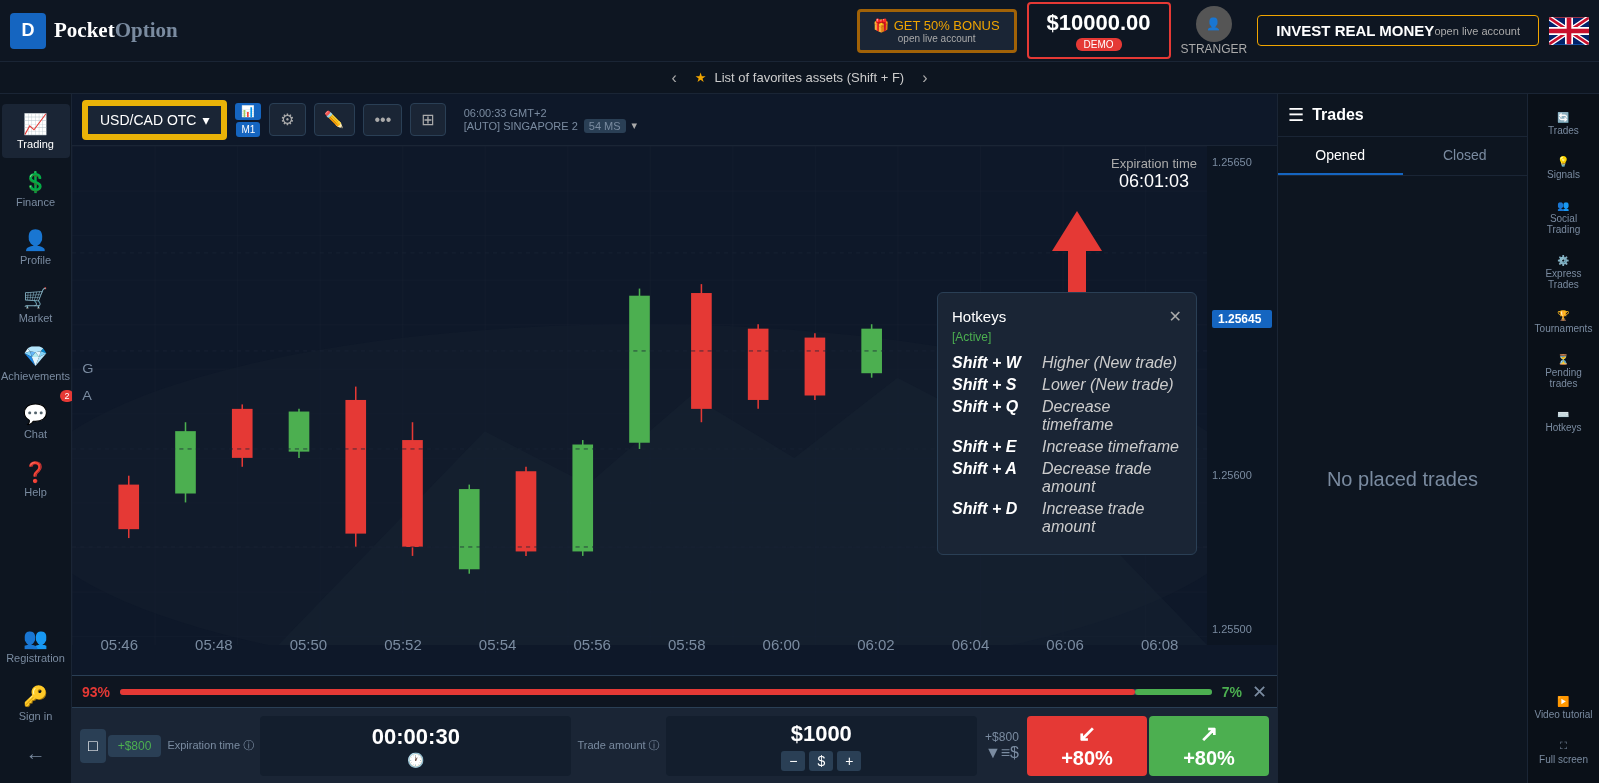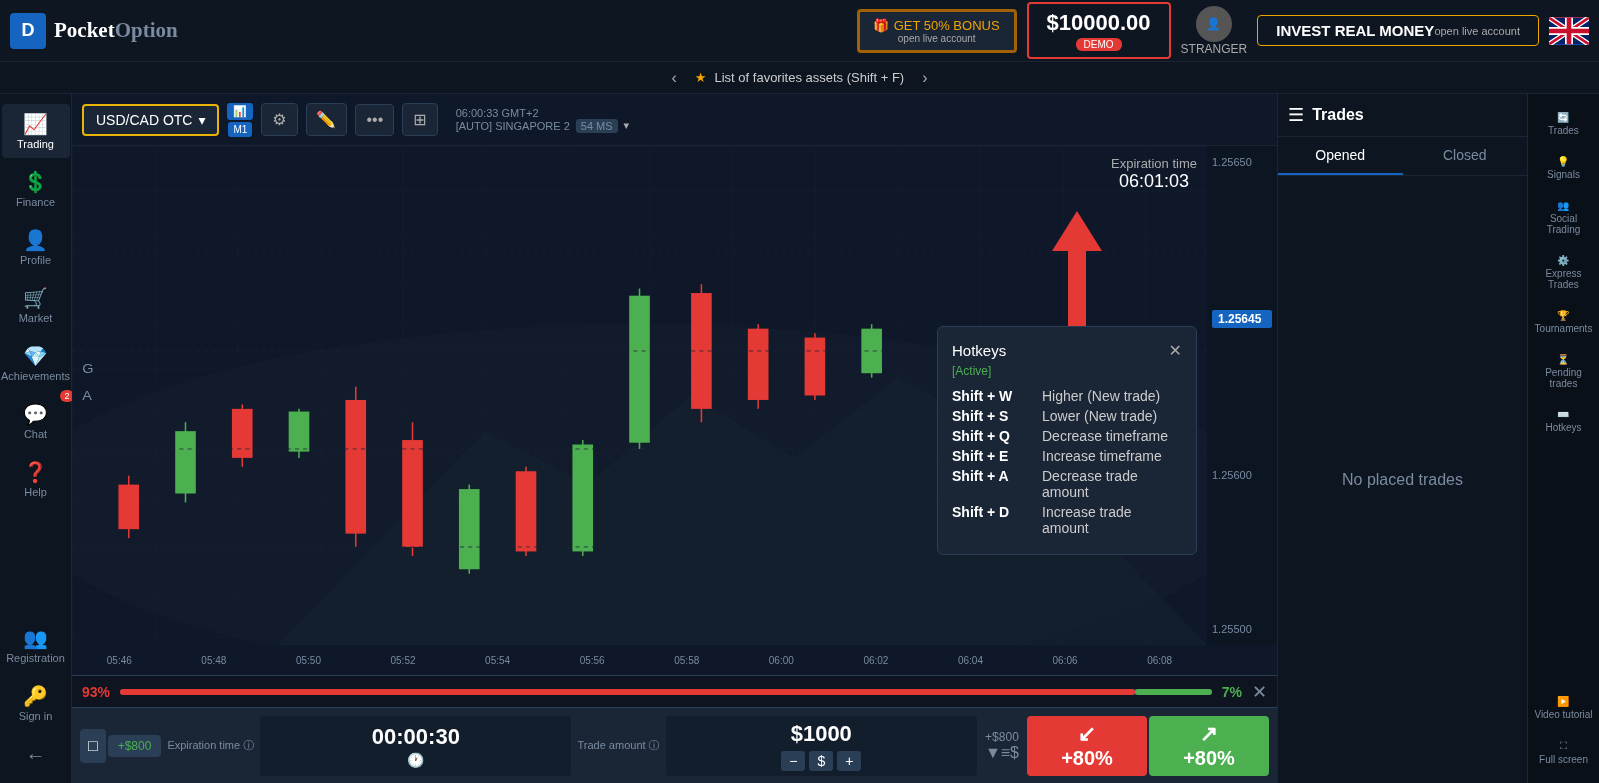--- a/index.html
+++ b/index.html
@@ -36,40 +36,40 @@
     .sidebar-item { display: flex; flex-direction: column; align-items: center; gap: 2px; padding: 8px 4px; cursor: pointer; border-radius: 4px; width: 68px; color: #7a8ba0; font-size: 11px; }
     .sidebar-item:hover, .sidebar-item.active { color: white; background: #1a2535; }
     .sidebar-icon { font-size: 20px; }
     .sidebar-badge { position: relative; }
     .badge { background: #e53935; color: white; font-size: 9px; border-radius: 10px; padding: 1px 4px; position: absolute; top: -4px; right: -4px; }
     .spacer { flex: 1; }
 
     
     .chart-area { flex: 1; background: #0e1829; position: relative; display: flex; flex-direction: column; }
     .chart-toolbar { display: flex; align-items: center; gap: 8px; padding: 8px 10px; border-bottom: 1px solid #1a2535; height: 52px; }
-    .asset-select { background: #1a2535; border: 2px solid #eab308; border-radius: 4px; padding: 6px 12px; color: white; font-size: 14px; cursor: pointer; display: flex; align-items: center; gap: 6px; }
+    .asset-select { background: #1a2535; border: 6px solid #eab308; border-radius: 4px; padding: 6px 12px; color: white; font-size: 14px; cursor: pointer; display: flex; align-items: center; gap: 6px; }
     .m1-badge { background: #1565c0; color: white; font-size: 10px; padding: 2px 5px; border-radius: 3px; }
     .toolbar-btn { background: #1a2535; border: 1px solid #2a3f55; border-radius: 4px; padding: 6px 10px; color: #aaa; cursor: pointer; font-size: 16px; }
     .chart-info { display: flex; flex-direction: column; padding: 4px 10px; font-size: 11px; color: #7a8ba0; }
     
     
     .chart-canvas { flex: 1; position: relative; overflow: hidden; }
     .price-axis { position: absolute; right: 0; top: 0; bottom: 30px; width: 70px; display: flex; flex-direction: column; justify-content: space-between; padding: 10px 5px; font-size: 11px; color: #7a8ba0; background: rgba(13,21,32,0.8); }
     .current-price { background: #1565c0; color: white; padding: 2px 6px; border-radius: 2px; font-weight: bold; font-size: 12px; }
-    .time-axis { position: absolute; bottom: 0; left: 0; right: 70px; height: 30px; display: flex; align-items: center; justify-content: space-around; font-size: 10px; color: #7a8ba0; }
+    .time-axis { position: absolute; bottom: 16px; left: 0; right: 70px; height: 30px; display: flex; align-items: center; justify-content: space-around; font-size: 15px; color: #7a8ba0; }
     
     
     .expiry-overlay { position: absolute; top: 10px; right: 80px; text-align: center; color: #aaa; font-size: 13px; }
     .expiry-overlay .time { font-size: 18px; color: white; }
 
     
     .hotkeys-panel { position: absolute; bottom: 120px; right: 80px; background: #1a2535; border: 1px solid #2a3f55; border-radius: 6px; padding: 14px; width: 260px; z-index: 10; }
     .hotkeys-title { display: flex; justify-content: space-between; align-items: center; color: white; font-size: 15px; margin-bottom: 4px; }
     .hotkeys-active { color: #4caf50; font-size: 12px; margin-bottom: 10px; }
-    .hotkey-row { display: flex; gap: 10px; font-size: 14px; color: #ccc; margin-bottom: 4px; }
+    .hotkey-row { display: flex; gap: 10px; font-size: 16px; color: #ccc; margin-bottom: 4px; font-style: italic; }
     .hotkey-key { color: white; font-weight: bold; min-width: 80px; }
     .close-btn { color: #aaa; cursor: pointer; font-size: 16px; }
     .trade-bar { height: 32px; display: flex; align-items: center; padding: 0 10px; gap: 10px; background: #0e1520; border-bottom: 1px solid #2a3f55; }
     .pct-red { color: #e53935; font-weight: bold; font-size: 14px; }
     .pct-green { color: #4caf50; font-weight: bold; font-size: 14px; }
     .trade-bar-label { flex: 1; text-align: center; color: #e53935; font-size: 12px; }
     .trade-row { display: flex; align-items: center; height: 75px; gap: 2px; padding: 0 8px; }
     .trade-icon-btn { background: #2a3f55; border: none; border-radius: 4px; color: white; padding: 8px; cursor: pointer; font-size: 16px; }
     .amount-bonus { background: #2a3f55; border-radius: 4px; padding: 4px 10px; text-align: center; font-size: 12px; color: #4caf50; margin-right: 4px; }
     .trade-expiry-box { flex: 1; background: #131e2d; border-radius: 4px; display: flex; flex-direction: column; align-items: center; justify-content: center; height: 60px; color: white; font-size: 22px; font-weight: bold; }
@@ -79,21 +79,21 @@
     .btn-down { background: #e53935; color: white; border: none; border-radius: 4px; padding: 0 18px; height: 60px; font-size: 20px; font-weight: bold; cursor: pointer; display: flex; flex-direction: column; align-items: center; justify-content: center; min-width: 120px; }
     .btn-up { background: #4caf50; color: white; border: none; border-radius: 4px; padding: 0 18px; height: 60px; font-size: 20px; font-weight: bold; cursor: pointer; display: flex; flex-direction: column; align-items: center; justify-content: center; min-width: 120px; }
 
     
     .right-panel { width: 250px; background: #0d1520; border-left: 1px solid #1a2535; display: flex; flex-direction: column; }
     .trades-header { display: flex; align-items: center; padding: 10px; border-bottom: 1px solid #1a2535; gap: 8px; }
     .trades-title { flex: 1; color: white; font-size: 16px; font-weight: bold; }
     .trades-tabs { display: flex; border-bottom: 1px solid #1a2535; }
     .trades-tab { flex: 1; padding: 10px; text-align: center; cursor: pointer; font-size: 14px; color: #7a8ba0; }
     .trades-tab.active { color: white; border-bottom: 2px solid #1565c0; }
-    .no-trades { flex: 1; display: flex; align-items: center; justify-content: center; color: #7a8ba0; font-size: 16px; }
+    .no-trades { flex: 1; display: flex; align-items: center; justify-content: center; color: #7a8ba0; font-size: 20px; }
 
     
     .far-right { width: 72px; background: #0a1018; border-left: 1px solid #1a2535; display: flex; flex-direction: column; align-items: center; padding: 10px 0; gap: 4px; }
     .far-sidebar-item { display: flex; flex-direction: column; align-items: center; gap: 2px; padding: 8px 4px; cursor: pointer; border-radius: 4px; width: 68px; color: #7a8ba0; font-size: 10px; text-align: center; }
 
     
     svg.chart { position: absolute; top: 0; left: 0; width: calc(100% - 70px); height: calc(100% - 30px); }
   </style>
 </head>
 <body>

